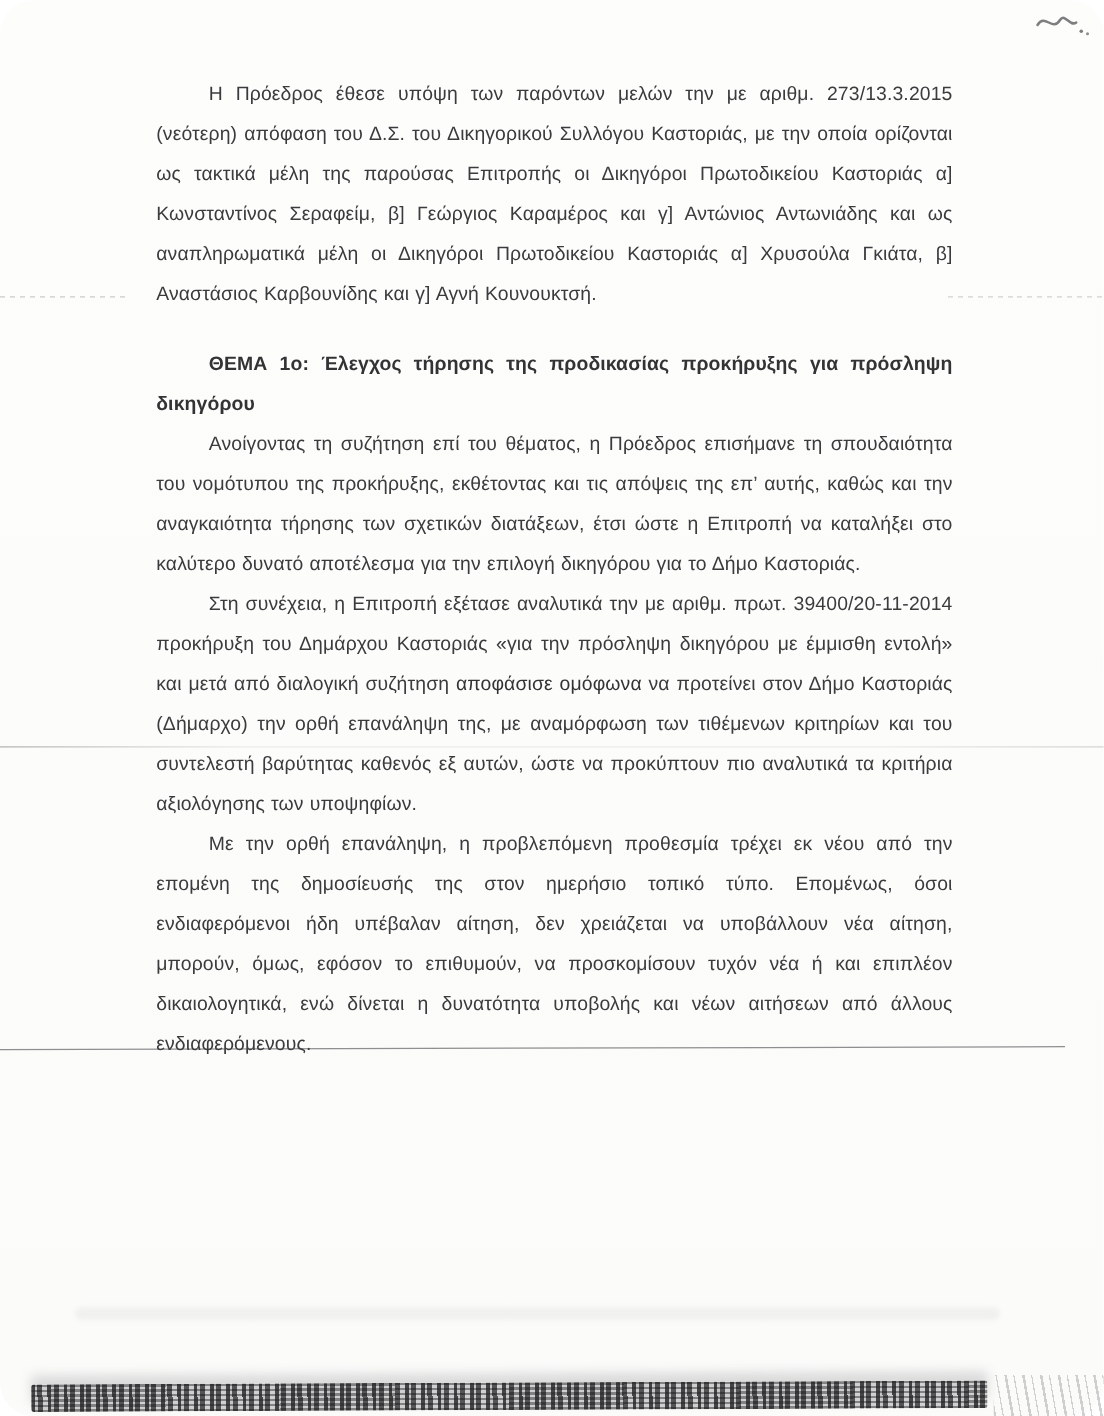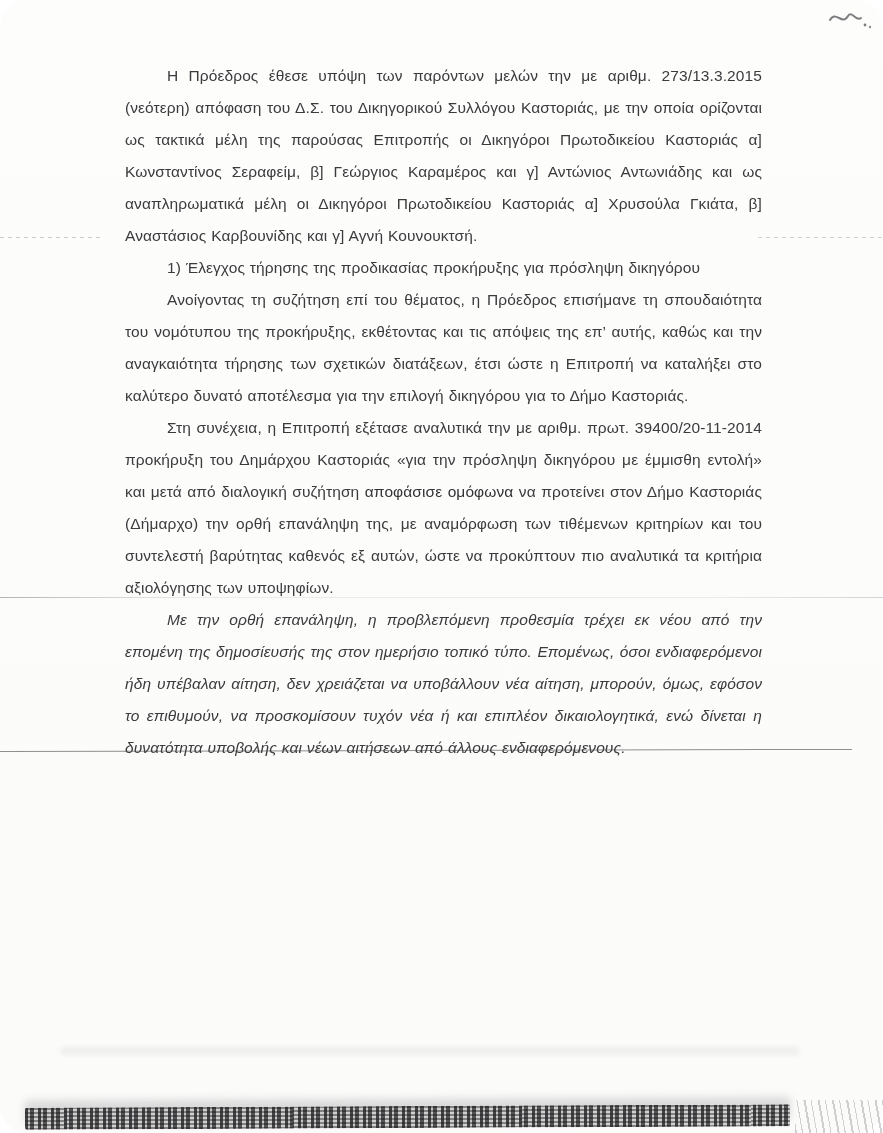--- a/index.html
+++ b/index.html
@@ -31,21 +31,21 @@
   }
   .para { text-indent: 42px; }
   .agenda { text-indent: 42px; }
   .topic-heading {
     font-weight: bold;
     text-indent: 42px;
     margin-top: 24px;
     color: #333336;
   }
   .bold { font-weight: normal; color: #333336; }
-  .p-last { position: relative; font-style: italic; }
+  .p-last { position: relative; }
   
   .p-last::after {
     content: "";
     position: absolute;
     left: -125px;
     right: -90px;
     bottom: 13px;
     height: 1px;
     background: rgba(70, 70, 74, 0.6);
     transform: rotate(-0.15deg);
@@ -127,23 +127,23 @@
 
   <div class="fold-line fold-line-upper-left"></div>
   <div class="fold-line fold-line-upper-right"></div>
   <div class="fold-line fold-line-middle"></div>
 
   <div class="content">
 
     <p class="para">Η Πρόεδρος έθεσε υπόψη των παρόντων μελών την με αριθμ. 273/13.3.2015 (νεότερη) απόφαση του Δ.Σ. του Δικηγορικού Συλλόγου Καστοριάς, με την οποία ορίζονται ως τακτικά μέλη της παρούσας Επιτροπής οι Δικηγόροι Πρωτοδικείου Καστοριάς α] Κωνσταντίνος Σεραφείμ, β] Γεώργιος Καραμέρος και γ] Αντώνιος Αντωνιάδης και ως αναπληρωματικά μέλη οι Δικηγόροι Πρωτοδικείου Καστοριάς α] Χρυσούλα Γκιάτα, β] Αναστάσιος Καρβουνίδης και γ] Αγνή Κουνουκτσή.</p>
 
 
-    <p class="agenda">1) Έλεγχος τήρησης της προδικασίας προκήρυξης για πρόσληψη δικηγόρου</p>
 
 
+    <p class="topic-heading">ΘΕΜΑ 1ο: Έλεγχος τήρησης της προδικασίας προκήρυξης για πρόσληψη δικηγόρου</p>
 
     <p class="para">Ανοίγοντας τη συζήτηση επί του θέματος, η Πρόεδρος επισήμανε τη σπουδαιότητα του νομότυπου της προκήρυξης, εκθέτοντας και τις απόψεις της επ’ αυτής, καθώς και την αναγκαιότητα  τήρησης των σχετικών διατάξεων, έτσι ώστε η Επιτροπή να καταλήξει στο καλύτερο δυνατό αποτέλεσμα για την επιλογή δικηγόρου για το Δήμο Καστοριάς.</p>
 
     <p class="para"><span>Στη συνέχεια, η Επιτροπή εξέτασε αναλυτικά την με αριθμ. πρωτ. 39400/20-11-2014 προκήρυξη του Δημάρχου Καστοριάς «για την πρόσληψη δικηγόρου με έμμισθη εντολή»  και μετά από διαλογική συζήτηση </span><span class="bold">αποφάσισε ομόφωνα</span><span> να προτείνει στον Δήμο Καστοριάς (Δήμαρχο) την ορθή επανάληψη  της, με αναμόρφωση των τιθέμενων κριτηρίων και του συντελεστή βαρύτητας καθενός εξ αυτών, ώστε να προκύπτουν πιο αναλυτικά τα κριτήρια αξιολόγησης των υποψηφίων.</span></p>
 
     <p class="para p-last">Με την ορθή επανάληψη, η προβλεπόμενη προθεσμία τρέχει εκ νέου από την επομένη της δημοσίευσής της στον ημερήσιο τοπικό τύπο. Επομένως, όσοι ενδιαφερόμενοι ήδη υπέβαλαν αίτηση, δεν χρειάζεται να υποβάλλουν νέα αίτηση, μπορούν, όμως, εφόσον το επιθυμούν, να προσκομίσουν τυχόν νέα ή και επιπλέον δικαιολογητικά, ενώ δίνεται η δυνατότητα υποβολής και νέων αιτήσεων από άλλους ενδιαφερόμενους.</p>
 
   </div>
 
   <div class="smear"></div>

